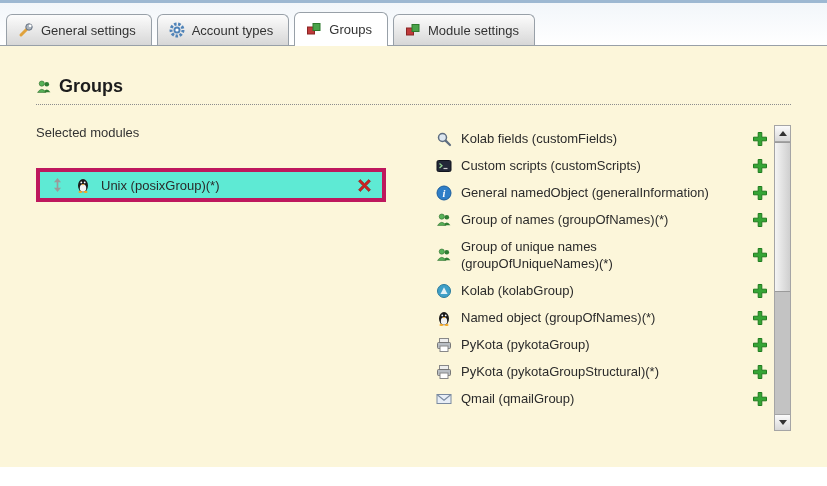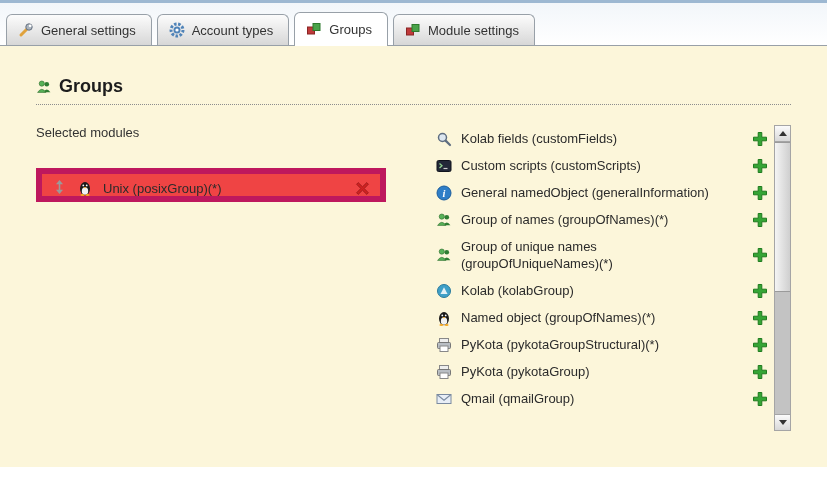--- a/index.html
+++ b/index.html
@@ -57,24 +57,24 @@
 
   .columns { display: flex; margin-top: 20px; gap: 28px; }
   .col-left  { width: 350px; margin-right: 22px; }
   .col-right { flex: 1; }
   .col-heading { font-size: 13px; color: #333; }
   .col-left .col-heading  { margin-bottom: 28px; }
   .col-right .col-heading { margin-bottom: 16px; }
 
   
   .selected-row {
-    display: flex; align-items: flex-end;
+    display: flex; align-items: center;
     height: 34px;
-    background: #ef4444;
-    border: 6px solid #be185d;
+    background: #5eead4;
+    border: 4px solid #be185d;
     padding: 0 10px;
     gap: 10px;
     font-size: 13px;
   }
   .drag-handle { display: flex; align-items: center; padding: 2px 3px; cursor: move; }
   .selected-row .label { color: #2b2b2b; }
   .remove-btn { margin-left: auto; cursor: pointer; display: flex; align-items: center; }
 
   
   .available-wrap { display: flex; align-items: flex-start; }
@@ -337,37 +337,37 @@
           </div>
 
           <div class="avail-row">
             <span style="display:flex">
               <svg width="16" height="16" viewBox="0 0 16 16">
                 <rect x="3.5" y="1.5" width="9" height="4" fill="#eeeeee" stroke="#888888"></rect>
                 <rect x="1.5" y="5.5" width="13" height="6" rx="1" fill="#b9bec4" stroke="#777777"></rect>
                 <rect x="4" y="9" width="8" height="5.5" fill="#ffffff" stroke="#888888"></rect>
               </svg>
             </span>
-            <span class="label">PyKota (pykotaGroupStructural)(*)</span>
+            <span class="label">PyKota (pykotaGroup)</span>
             <span class="add-btn">
               <svg width="16" height="16" viewBox="0 0 16 16">
                   <path d="M6.2 1.5 h3.6 v4.7 h4.7 v3.6 h-4.7 v4.7 h-3.6 v-4.7 H1.5 v-3.6 h4.7 z" fill="#35a535" stroke="#1e7a1e"></path>
                 </svg>
             </span>
           </div>
 
           <div class="avail-row">
             <span style="display:flex">
               <svg width="16" height="16" viewBox="0 0 16 16">
                 <rect x="3.5" y="1.5" width="9" height="4" fill="#eeeeee" stroke="#888888"></rect>
                 <rect x="1.5" y="5.5" width="13" height="6" rx="1" fill="#b9bec4" stroke="#777777"></rect>
                 <rect x="4" y="9" width="8" height="5.5" fill="#ffffff" stroke="#888888"></rect>
               </svg>
             </span>
-            <span class="label">PyKota (pykotaGroup)</span>
+            <span class="label">PyKota (pykotaGroupStructural)(*)</span>
             <span class="add-btn">
               <svg width="16" height="16" viewBox="0 0 16 16">
                   <path d="M6.2 1.5 h3.6 v4.7 h4.7 v3.6 h-4.7 v4.7 h-3.6 v-4.7 H1.5 v-3.6 h4.7 z" fill="#35a535" stroke="#1e7a1e"></path>
                 </svg>
             </span>
           </div>
 
           <div class="avail-row">
             <span style="display:flex">
               <svg width="16" height="16" viewBox="0 0 16 16">

